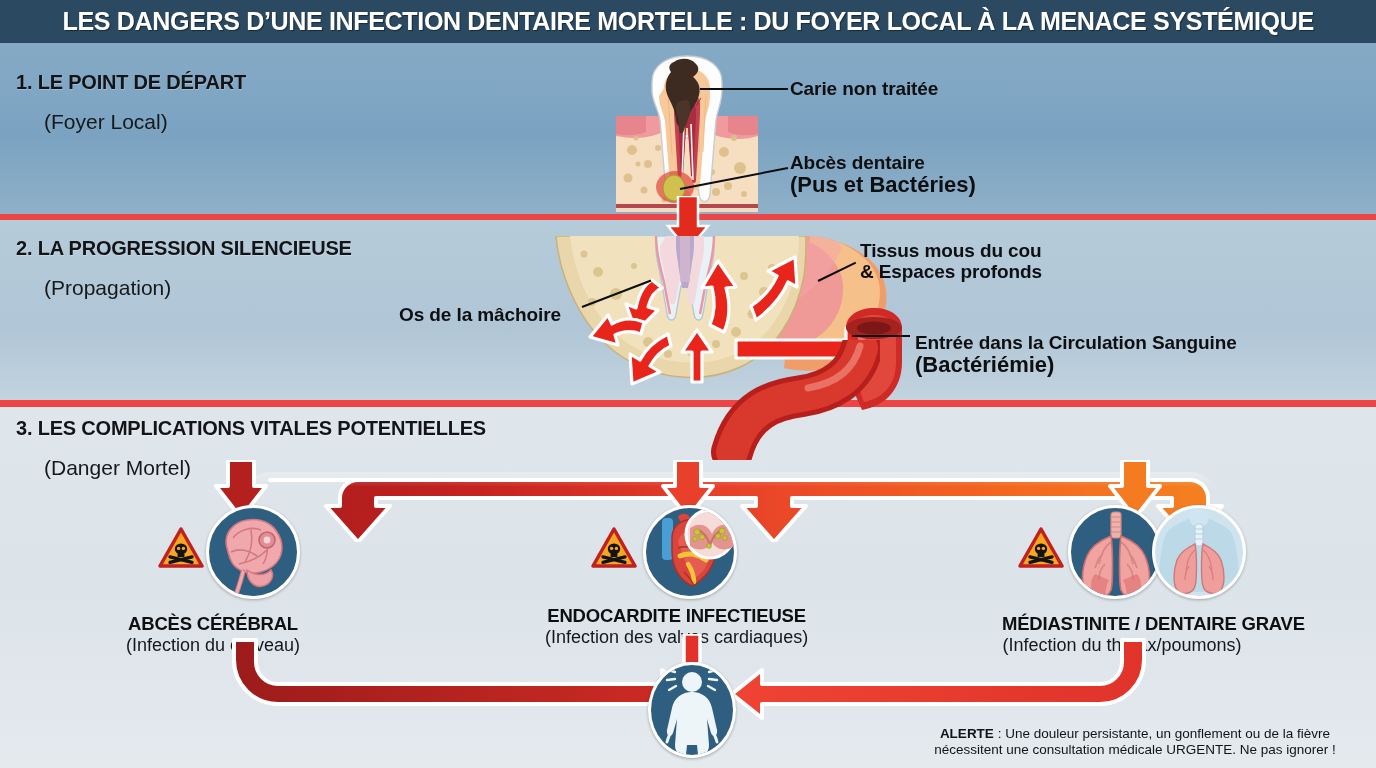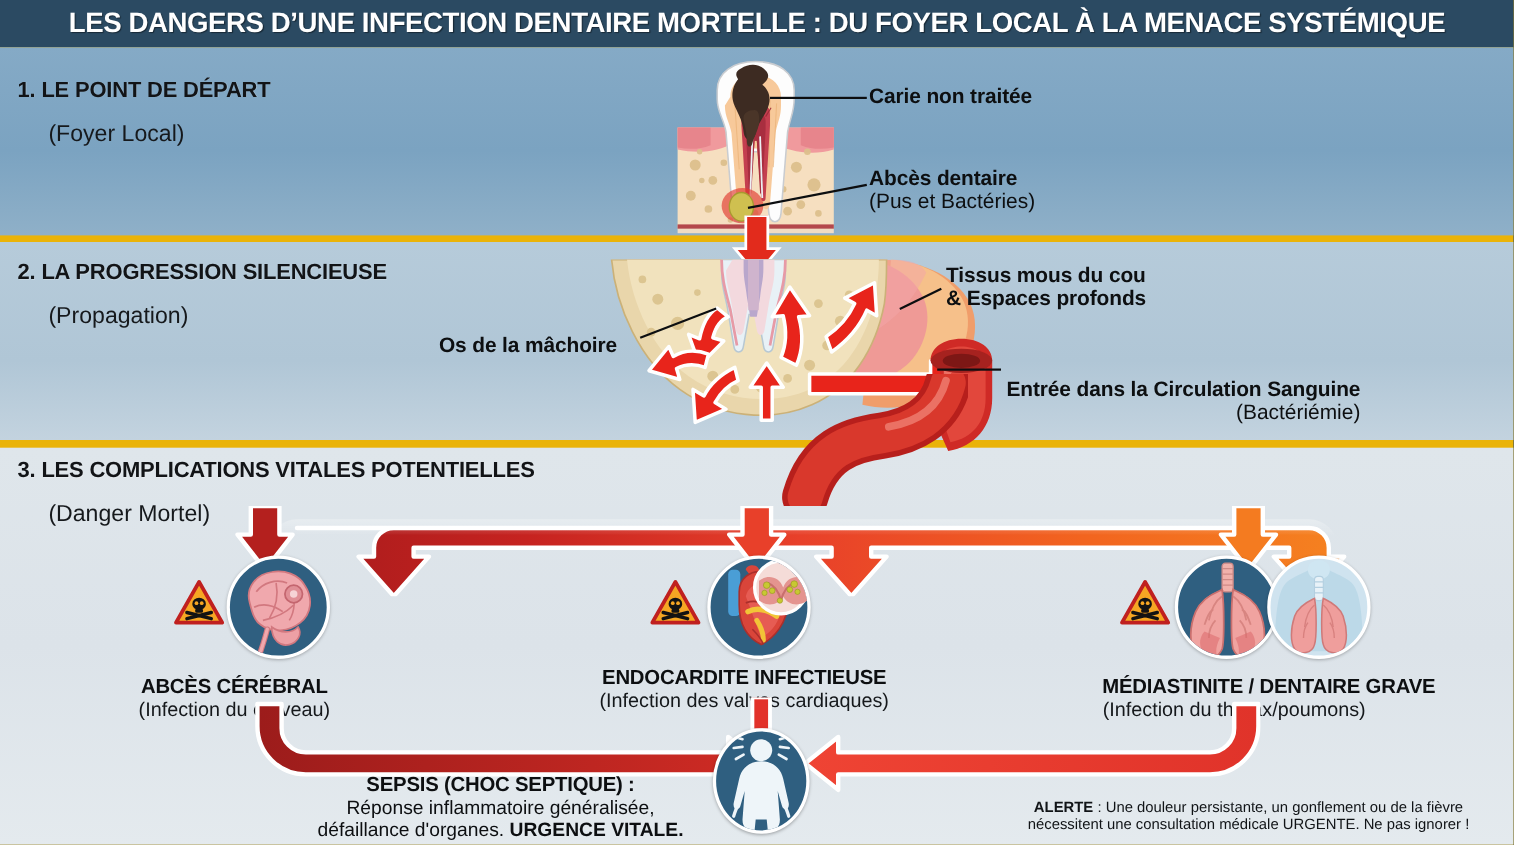--- a/index.html
+++ b/index.html
@@ -5,21 +5,21 @@
   * { box-sizing: border-box; margin: 0; padding: 0; }
   html, body {
     width: 1376px; height: 768px;
     background: #2c4a63;
     font-family: "Liberation Sans", sans-serif;
     overflow: hidden;
   }
   #stage {
     position: relative;
     width: 1376px; height: 768px;
-    background: #eab308;
+    background: #ef4444;
   }
 
   
   #header {
     position: absolute; left: 0; top: 0; width: 1376px; height: 43px;
     background: #2b4a62;
     display: flex; align-items: center; justify-content: center;
   }
   #header-title {
     color: #ffffff;
@@ -55,21 +55,21 @@
   }
 
   
   .callout {
     position: absolute;
     color: #0d0f11;
     white-space: nowrap;
     line-height: 1.12;
   }
   .callout .l1 { font-weight: bold; font-size: 19px; display:block; letter-spacing:-0.1px;}
-  .callout .l2 { font-weight: normal; font-size: 19px; display:block; }
+  .callout .l2 { font-weight: bold; font-size: 22px; display:block; }
 
   .leader { position: absolute; background: #0c0e10; height: 2px; transform-origin: 0 50%; }
 
   
   .node { position: absolute; text-align: center; }
   .node-caption-1 {
     font-weight: bold; font-size: 18.5px; color: #0d0f11; white-space: nowrap;
     letter-spacing: -0.2px;
   }
   .node-caption-2 { font-size: 18px; color: #15181b; white-space: nowrap; }
@@ -301,21 +301,21 @@
 
   <svg class="abs" style="left:828px; top:300px;" width="130" height="110" viewBox="0 0 130 110">
     <path d="M18 28 c0 -12 12 -20 28 -20 c16 0 28 8 28 20 v34 c0 26 -16 44 -40 48 l-16 -36 c12 -4 18 -12 18 -24 z" fill="#cf2a26"></path>
     <path d="M24 30 c0 -9 10 -15 22 -15 c12 0 22 6 22 15 v32 c0 22 -12 36 -32 40 l-10 -28 c10 -3 16 -10 16 -22 z" fill="#e2473c"></path>
     <path d="M30 32 c0 -6 7 -10 16 -10 v14 c-6 0 -10 2 -10 6 v16 h-6 z" fill="#f07a6e" opacity=".8"></path>
     <ellipse cx="46" cy="28" rx="28" ry="11" fill="#a6221f"></ellipse>
     <ellipse cx="46" cy="28" rx="17" ry="6.5" fill="#7d1715"></ellipse>
   </svg>
 
   <div class="leader" style="left:852px; top:335px; width:58px;"></div>
-  <div class="callout" style="left:915px; top:344px;text-align:right;">
+  <div class="callout" style="left:915px; top:332px;">
     <span class="l1">Entrée dans la Circulation Sanguine</span>
     <span class="l2">(Bactériémie)</span>
   </div>
 
   <svg class="abs" style="left:630px; top:340px;" width="250" height="120" viewBox="0 0 250 120">
     <path d="M232 8 c-8 32 -34 44 -60 48 c-30 4 -58 14 -70 56" fill="none" stroke="#b71f1c" stroke-width="42" stroke-linecap="round"></path>
     <path d="M232 8 c-8 32 -34 44 -60 48 c-30 4 -58 14 -70 56" fill="none" stroke="#d9382c" stroke-width="32" stroke-linecap="round"></path>
     <path d="M230 6 c-7 26 -28 38 -52 42" fill="none" stroke="#ef8073" stroke-width="7" stroke-linecap="round" opacity=".8"></path>
   </svg>
 
@@ -551,24 +551,19 @@
             <path d="M20 11 l-8 1"></path>
             <path d="M21 18 l-7 4"></path>
           <path d="M54 4 l7 -2"></path>
             <path d="M54 11 l8 1"></path>
             <path d="M53 18 l7 4"></path>
         </g>
       </g>
     </svg>
   </div>
 
-  <div id="sepsis-text">
-    <span class="st-title">SEPSIS (CHOC SEPTIQUE) :</span>
-    <span class="st-l2">Réponse inflammatoire généralisée,</span>
-    <span class="st-l3"><span>défaillance d'organes. </span><b>URGENCE VITALE.</b></span>
-  </div>
 
   <div id="alert-text">
     <span><b>ALERTE</b><span> : </span><span>Une douleur persistante, un gonflement ou de la fièvre</span></span><br>
     <span>nécessitent une consultation médicale URGENTE. Ne pas ignorer !</span>
   </div>
 
 </div>
 
 </body></html>

